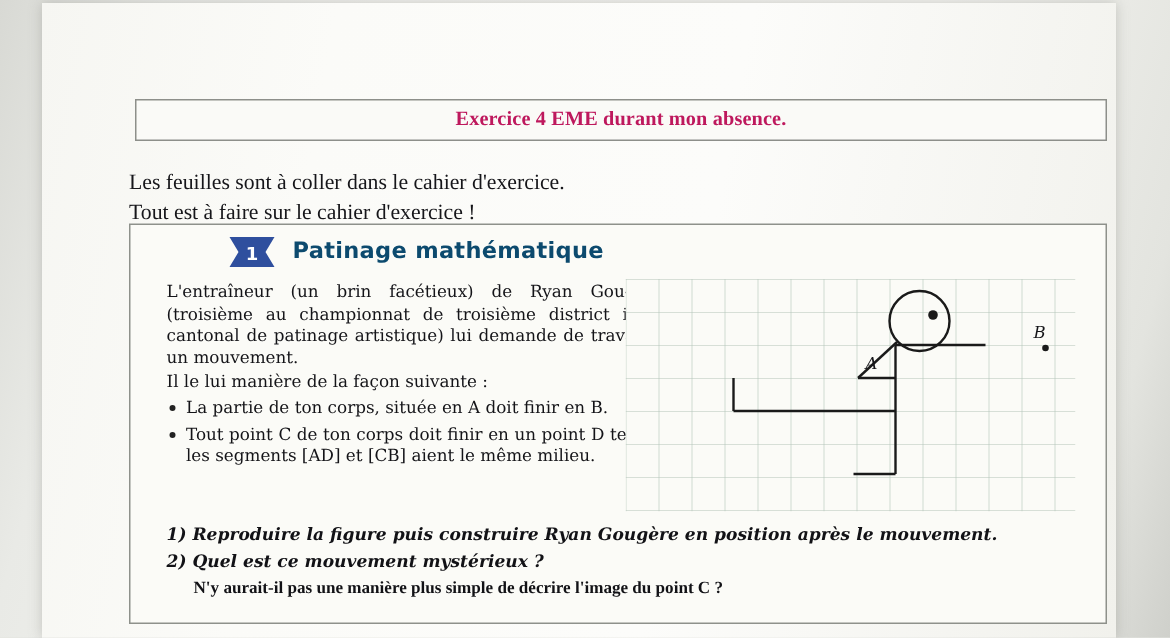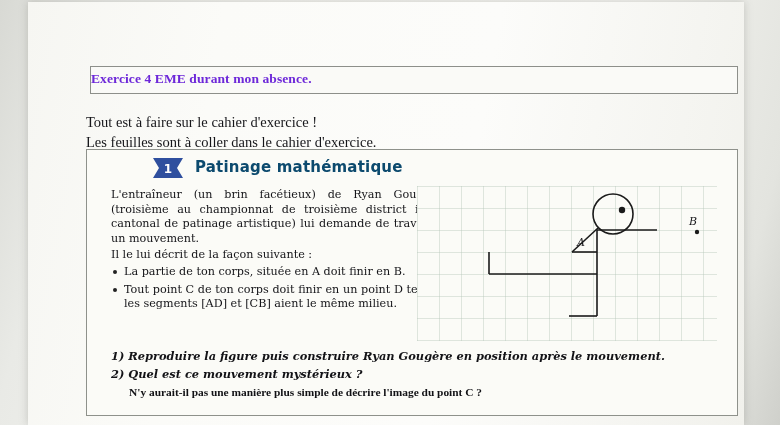--- a/index.html
+++ b/index.html
@@ -36,24 +36,24 @@
     top: 64px;
     width: 646px;
     height: 26px;
     border: 1px solid #8d8f8a;
     background: #fafaf7;
   }
   .title-text {
     position: absolute;
     width: 100%;
     top: 4px;
-    text-align: left;
+    text-align: center;
     font-size: 13.5px;
     font-weight: bold;
-    color: #6d28d9;
+    color: #be185d;
     letter-spacing: 0.1px;
   }
   .intro {
     position: absolute;
     left: 58px;
     top: 110px;
     width: 640px;
     font-size: 14.5px;
     color: #16161a;
     line-height: 20px;
@@ -161,37 +161,37 @@
 <body>
 
 <div class="page">
   <div class="paper">
 
     <div class="title-box">
       <div class="title-text">Exercice 4 EME durant mon absence.</div>
     </div>
 
     <div class="intro">
+      <div>Les feuilles sont à coller dans le cahier d'exercice.</div>
       <div>Tout est à faire sur le cahier d'exercice !</div>
-      <div>Les feuilles sont à coller dans le cahier d'exercice.</div>
     </div>
 
     <div class="exbox">
 
       <div class="badge">
         <svg width="34" height="24" viewBox="0 0 34 24">
           <path d="M2 2 L32 2 L26 12 L32 22 L2 22 L8 12 Z" fill="#2f4f9e"></path>
           <text x="17" y="17" font-family="DejaVu Sans, sans-serif" font-size="12" font-weight="bold" fill="#ffffff" text-anchor="middle">1</text>
         </svg>
       </div>
       <div class="heading">Patinage mathématique</div>
 
       <div class="body-col">
         <p class="just">L'entraîneur (un brin facétieux) de Ryan Gou-gère (troisième au championnat de troisième district inter-cantonal de patinage artistique) lui demande de travailler un mouvement.</p>
-        <p>Il le lui décrit de la façon suivante :</p>
+        <p>Il le lui manière de la façon suivante :</p>
         <ul class="bullets">
           <li>La partie de ton corps, située en A doit finir en B.</li>
           <li>Tout point C de ton corps doit finir en un point D tel que les segments [AD] et [CB] aient le même milieu.</li>
         </ul>
       </div>
 
       <div class="figure">
         <svg width="300" height="155" viewBox="0 0 300 155">
           <defs>
             <pattern id="grid" width="22" height="22" patternUnits="userSpaceOnUse">

